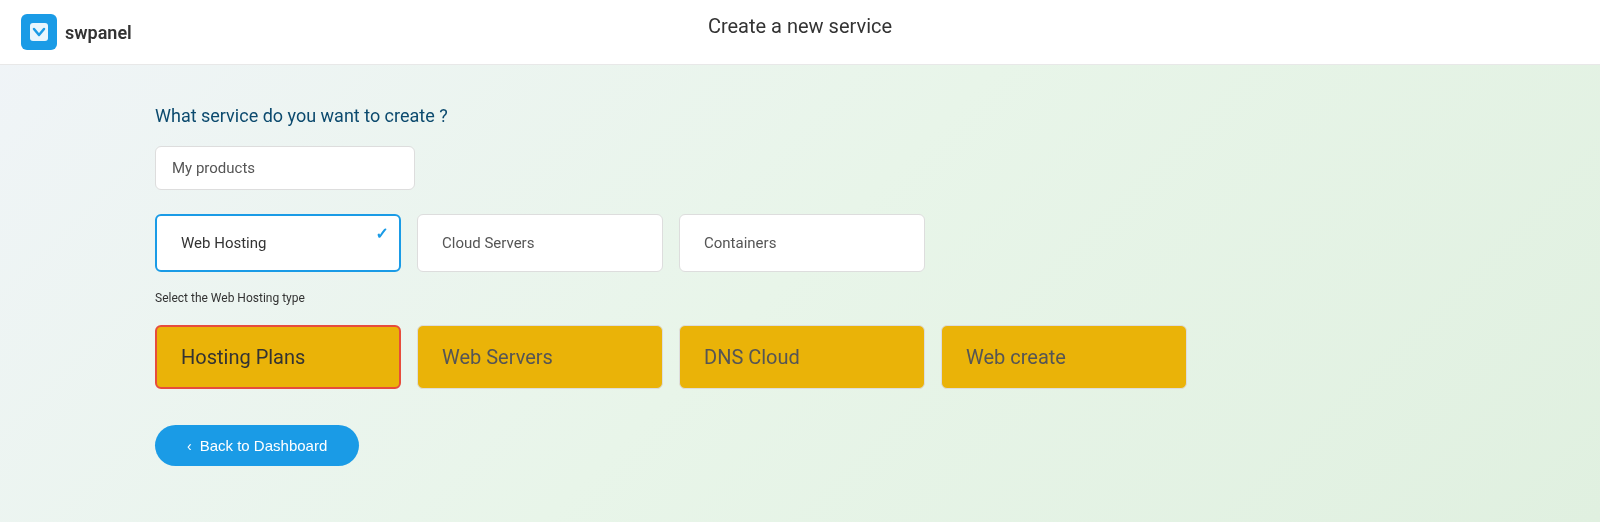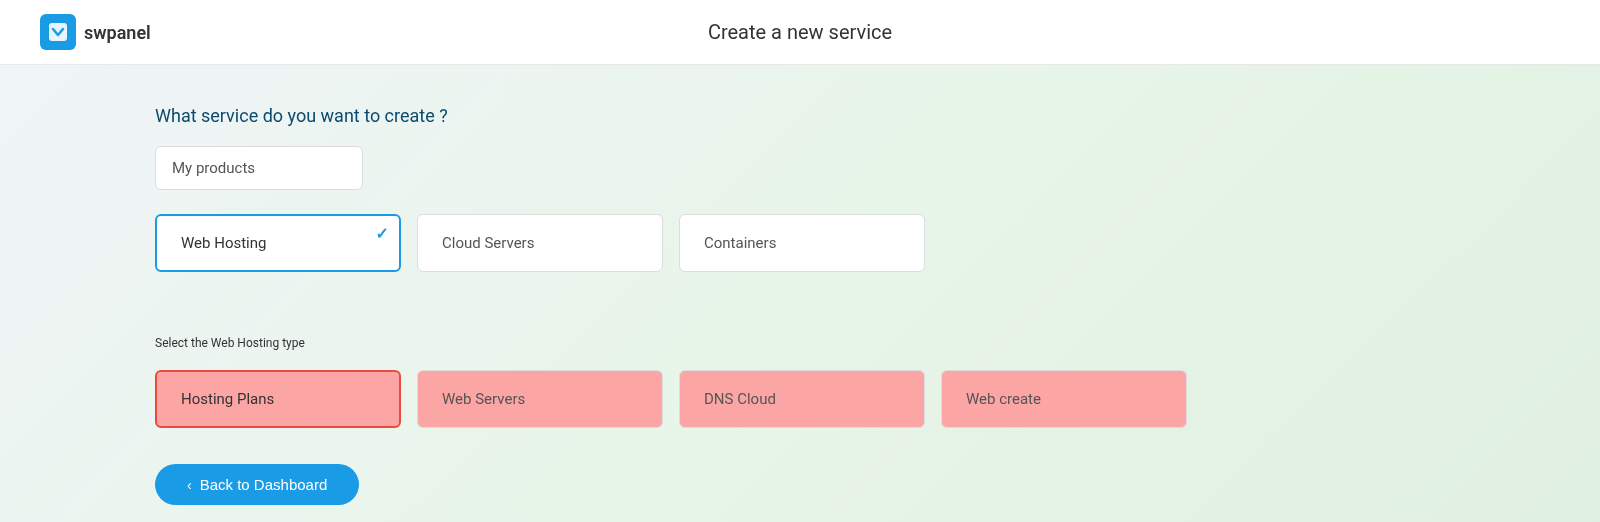--- a/index.html
+++ b/index.html
@@ -4,22 +4,21 @@
   <style>
     * { box-sizing: border-box; margin: 0; padding: 0; }
     body {
       font-family: -apple-system, BlinkMacSystemFont, 'Segoe UI', Roboto, sans-serif;
       background: linear-gradient(135deg, #f0f4f8 0%, #e8f5e9 50%, #e0f0e0 100%);
       min-height: 522px;
       width: 1600px;
     }
     .header {
       display: flex;
-      align-items: center;
-      padding: 14px 40px;
+      padding: 14px 21px;
       background: #fff;
       border-bottom: 1px solid #e8e8e8;
       position: relative;
     }
     .logo-area {
       display: flex;
       align-items: center;
       gap: 8px;
     }
     .logo-icon {
@@ -59,29 +58,29 @@
     .dropdown-wrapper {
       margin-bottom: 24px;
     }
     .dropdown-box {
       display: inline-flex;
       align-items: center;
       border: 1px solid #ddd;
       border-radius: 6px;
       padding: 12px 16px;
       background: #fff;
-      width: 208px;
+      width: 260px;
       font-size: 15px;
       color: #555;
       cursor: pointer;
     }
     .service-cards {
       display: flex;
       gap: 16px;
-      margin-bottom: 64px;
+      margin-bottom: 19px;
     }
     .service-card {
       border: 1px solid #ddd;
       border-radius: 6px;
       padding: 18px 24px;
       background: #fff;
       width: 246px;
       font-size: 15px;
       color: #555;
       cursor: pointer;
@@ -110,23 +109,23 @@
     }
     .type-cards {
       display: flex;
       gap: 16px;
       margin-bottom: 36px;
     }
     .type-card {
       border: 1px solid #ddd;
       border-radius: 6px;
       padding: 18px 24px;
-      background: #fca5a5;
+      background: #eab308;
       width: 246px;
-      font-size: 15px;
+      font-size: 20px;
       color: #555;
       cursor: pointer;
       display: flex;
       align-items: center;
     }
     .type-card.selected-red {
       border: 2px solid #e74c3c;
       color: #333;
     }
     .back-btn {

